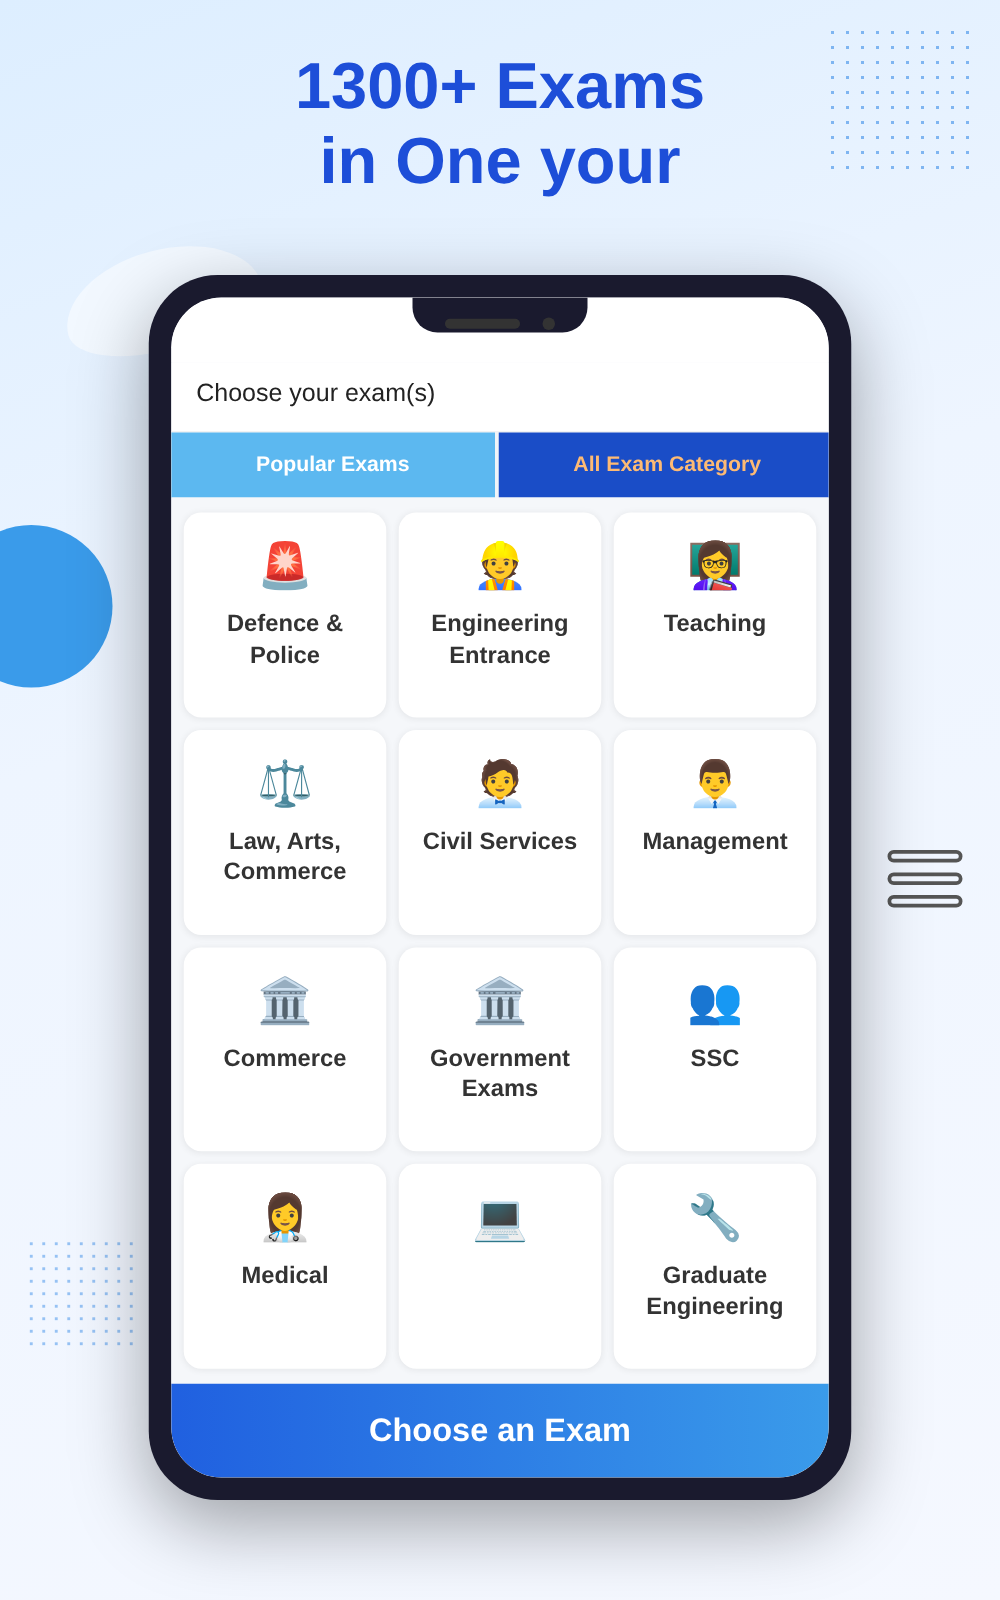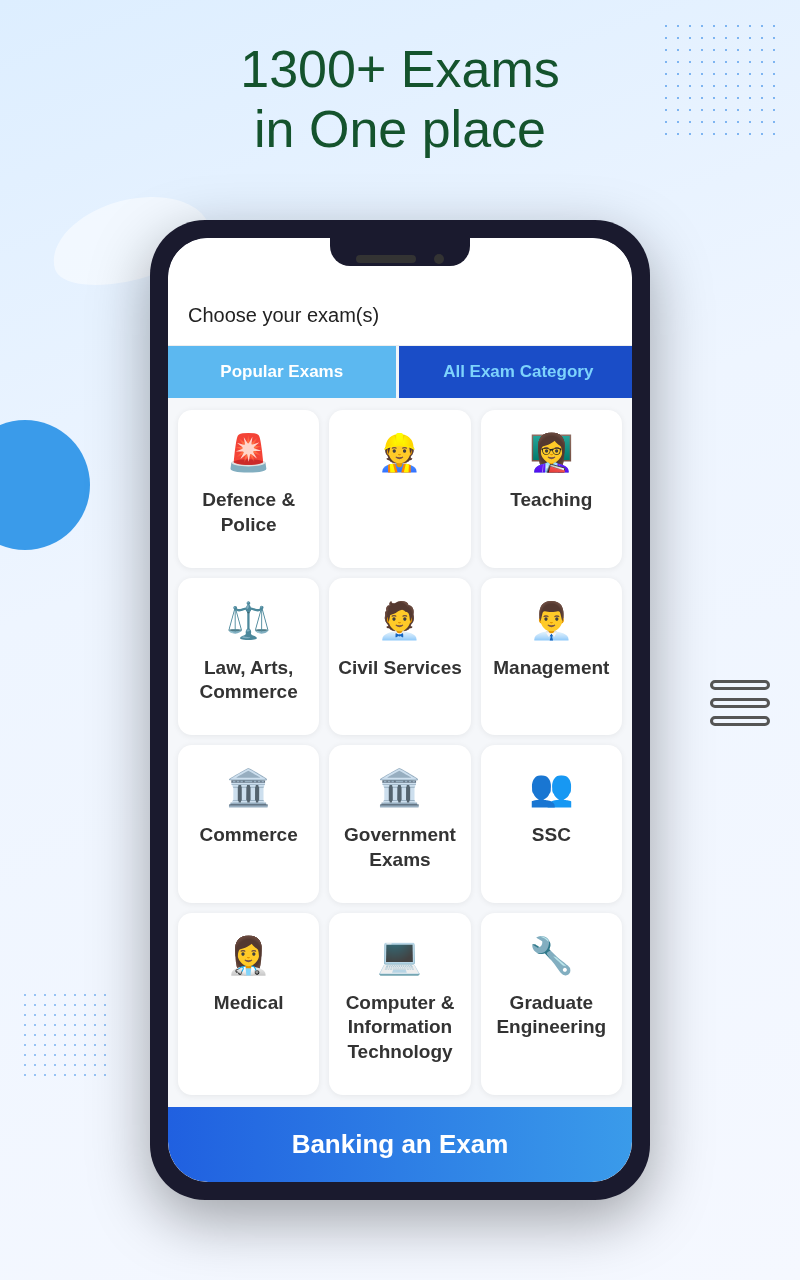--- a/index.html
+++ b/index.html
@@ -78,32 +78,32 @@
     
     .heading {
       position: absolute;
       top: 40px;
       left: 0; right: 0;
       text-align: center;
       z-index: 2;
     }
     .heading h1 {
       font-size: 52px;
-      font-weight: 400;
-      color: #14532d;
+      font-weight: 700;
+      color: #1d4ed8;
       line-height: 1.15;
     }
 
     
     .phone-frame {
       position: absolute;
       top: 220px;
       left: 50%;
       transform: translateX(-50%);
-      width: 500px;
+      width: 562px;
       height: 980px;
       background: #1a1a2e;
       border-radius: 55px;
       z-index: 3;
       box-shadow: 0 20px 60px rgba(0,0,0,0.35);
       padding: 18px;
     }
 
     
     .phone-screen {
@@ -179,21 +179,21 @@
       cursor: pointer;
       text-align: center;
     }
     .tab-popular {
       background: #5cb8f0;
       color: white;
       border-radius: 0;
     }
     .tab-all {
       background: #1a4dc7;
-      color: #7dd3fc;
+      color: #fdba74;
       border-radius: 0;
       padding-left: 16px;
     }
 
     
     .categories-grid {
       flex: 1;
       overflow-y: auto;
       padding: 12px 10px;
       display: grid;
@@ -253,21 +253,21 @@
 <div class="blob-top"></div>
 <div class="lines-right">
   <div class="line-shape"></div>
   <div class="line-shape"></div>
   <div class="line-shape"></div>
 </div>
 
 <div class="heading">
   <h1>
     <span>1300+ Exams</span><br>
-    <span>in One place</span>
+    <span>in One your</span>
   </h1>
 </div>
 
 <div class="phone-frame">
   <div class="phone-screen">
 
     <div class="notch-area">
       <div class="notch">
         <div style="display:flex;align-items:center;justify-content:center;height:100%;gap:8px;padding-top:14px;">
           <div class="notch-speaker"></div>
@@ -286,20 +286,22 @@
     </div>
 
     <div class="categories-grid" id="categories-grid">
     <div class="category-card">
           <div class="category-icon">🚨</div>
           <div class="category-label">Defence &amp;
 Police</div>
         </div>
         <div class="category-card">
           <div class="category-icon">👷</div>
+          <div class="category-label">Engineering
+Entrance</div>
         </div>
         <div class="category-card">
           <div class="category-icon">👩‍🏫</div>
           <div class="category-label">Teaching</div>
         </div>
         <div class="category-card">
           <div class="category-icon">⚖️</div>
           <div class="category-label">Law, Arts,
 Commerce</div>
         </div>
@@ -323,27 +325,24 @@
         <div class="category-card">
           <div class="category-icon">👥</div>
           <div class="category-label">SSC</div>
         </div>
         <div class="category-card">
           <div class="category-icon">👩‍⚕️</div>
           <div class="category-label">Medical</div>
         </div>
         <div class="category-card">
           <div class="category-icon">💻</div>
-          <div class="category-label">Computer &amp;
-Information
-Technology</div>
         </div>
         <div class="category-card">
           <div class="category-icon">🔧</div>
           <div class="category-label">Graduate
 Engineering</div>
         </div>
       </div>
 
-    <button class="select-exam-btn">Banking an Exam</button>
+    <button class="select-exam-btn">Choose an Exam</button>
 
   </div>
 </div>
 
 </body></html>

